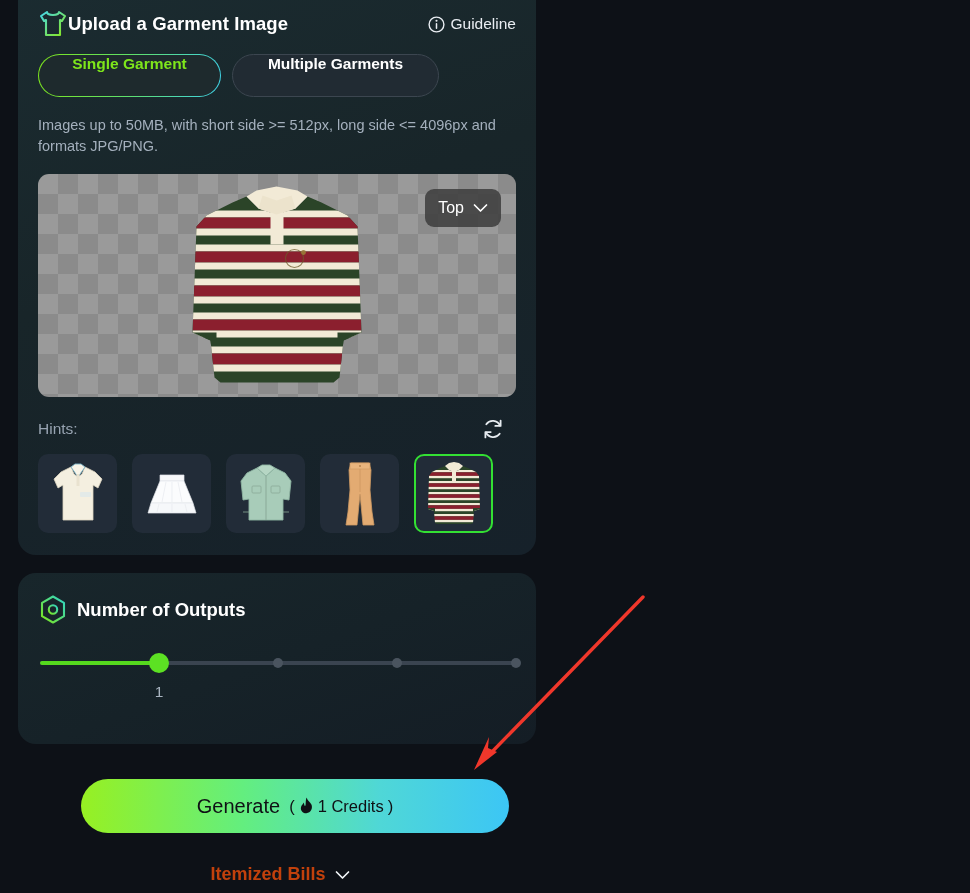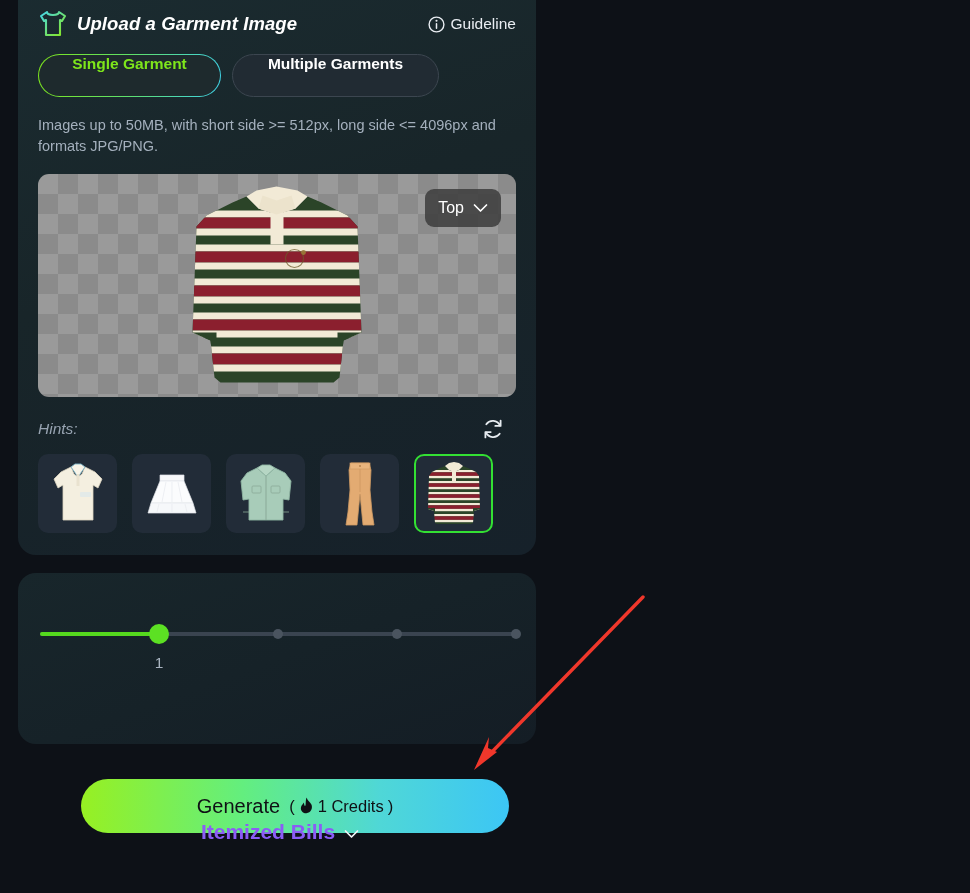--- a/index.html
+++ b/index.html
@@ -38,22 +38,20 @@
   .card-head {
     display: flex;
     align-items: center;
     justify-content: space-between;
     height: 56px;
     padding-top: 28px;
   }
   .card-head-left {
     display: flex;
     align-items: center;
-    gap: 9px;
-    font-style: italic;
   }
   .card-title {
     color: #ffffff;
     font-size: 18.5px;
     font-weight: bold;
     letter-spacing: .1px;
   }
   .tshirt-icon { display: block; width: 30px; height: 28px; }
 
   .guideline {
@@ -145,21 +143,21 @@
   .chev { display: block; width: 15px; height: 10px; }
 
   
   .hints-bar {
     display: flex;
     align-items: center;
     justify-content: space-between;
     margin-top: 21px;
     padding-right: 12px;
   }
-  .hints-label { color: #97a3b1; font-size: 15.5px; font-style: italic; }
+  .hints-label { color: #97a3b1; font-size: 15.5px; }
   .refresh-btn { cursor: pointer; width: 22px; height: 22px; }
 
   .thumbs {
     display: flex;
     gap: 15px;
     margin-top: 14px;
   }
   .thumb {
     width: 79px;
     height: 79px;
@@ -273,28 +271,28 @@
     gap: 4px;
     color: #0f1115;
     font-size: 16.5px;
   }
   .flame { display: block; width: 15px; height: 18px; }
 
   
   .itemized {
     position: absolute;
     left: 0;
-    top: 820px;
+    top: 864px;
     width: 560px;
     display: flex;
     align-items: center;
     justify-content: center;
     gap: 9px;
-    color: #8b5cf6;
-    font-size: 21px;
+    color: #c2410c;
+    font-size: 18px;
     font-weight: bold;
     cursor: pointer;
   }
 
   
   .annot {
     position: absolute;
     left: 0; top: 0;
     width: 970px; height: 893px;
     pointer-events: none;
@@ -490,20 +488,35 @@
             </g>
             <path d="M27 8 L27 21 L31 21 L31 8 Z" fill="#f2ead6"></path>
             <path d="M20 5 L24 9 L29 11 L34 9 L38 5 L34 2 L29 1 L24 2 Z" fill="#f2ead6"></path>
           </svg>
         </div>
 
       </div>
     </div>
 
     <div class="outputs-card">
+      <div class="outputs-head">
+        <span>
+          <svg class="hex-icon" viewBox="0 0 26 29">
+            <defs>
+              <linearGradient id="gHex" x1="0" y1="1" x2="1" y2="0">
+                <stop offset="0%" stop-color="#7ee61b"></stop>
+                <stop offset="100%" stop-color="#2fd5c8"></stop>
+              </linearGradient>
+            </defs>
+            <path d="M13 1.5 L24 7.8 L24 21.2 L13 27.5 L2 21.2 L2 7.8 Z" fill="none" stroke="url(#gHex)" stroke-width="2.1" stroke-linejoin="round"></path>
+            <circle cx="13" cy="14.5" r="4.2" fill="none" stroke="url(#gHex)" stroke-width="2.1"></circle>
+          </svg>
+        </span>
+        <span class="outputs-title">Number of Outputs</span>
+      </div>
 
       <div class="slider-wrap">
         <div class="track"></div>
         <div class="track-fill"></div>
         <div class="tick" style="left:50%"></div>
         <div class="tick" style="left:75%"></div>
         <div class="tick" style="left:100%"></div>
         <div class="thumbknob"></div>
       </div>
 

